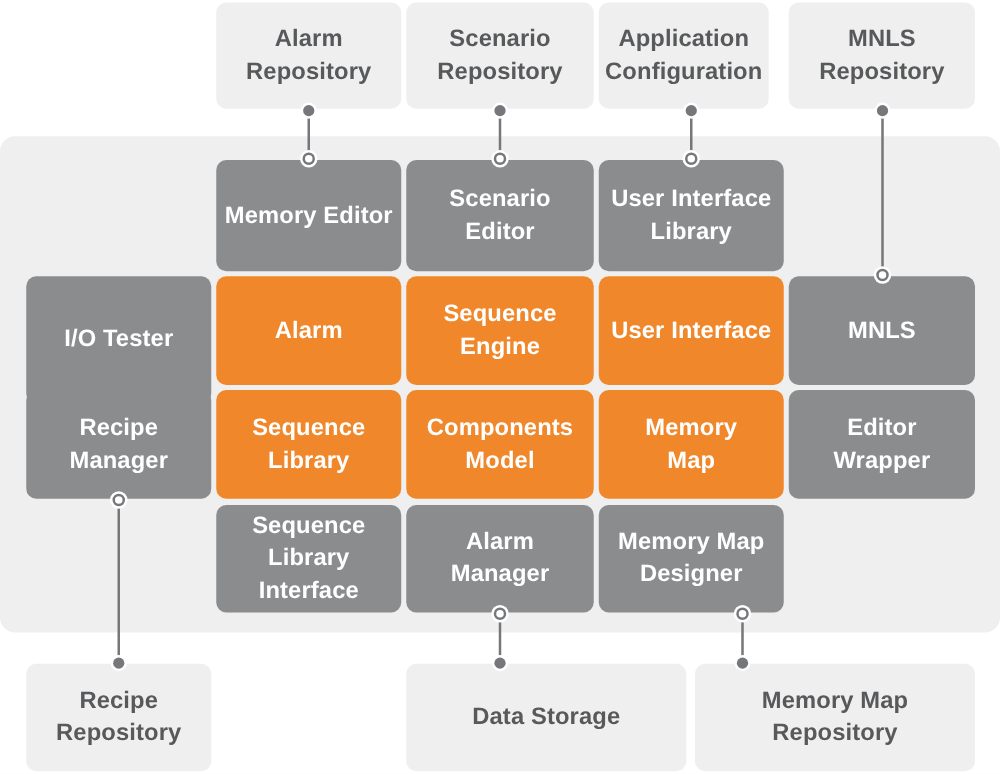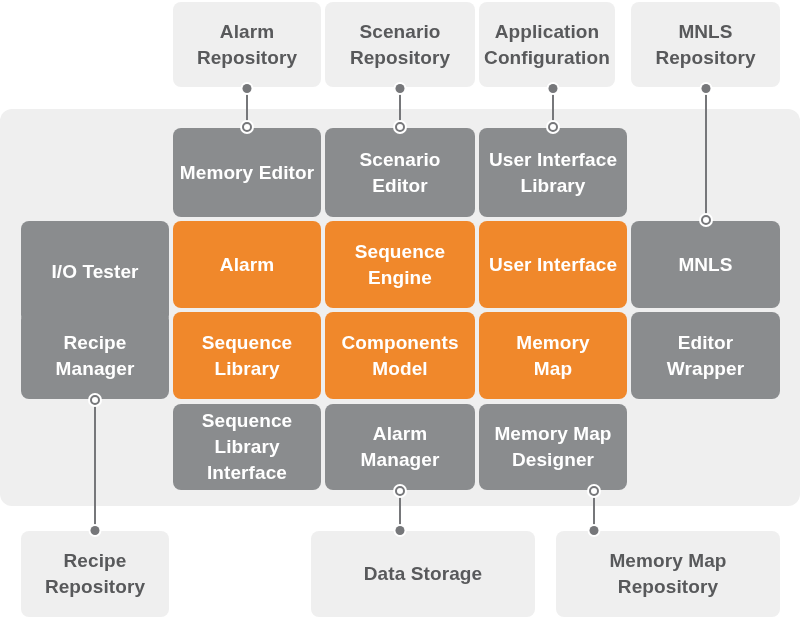--- a/index.html
+++ b/index.html
@@ -165,21 +165,21 @@
   </div>
   <div class="box module" style="left:479px;top:404px;width:148px;height:86px">
     <span class="lbl">Memory Map
 Designer</span>
   </div>
 
   <div class="box repo" style="left:21px;top:531px;width:148px;height:86px">
     <span class="lbl">Recipe
 Repository</span>
   </div>
-  <div class="box repo" style="left:311px;top:531px;width:224px;height:86px">
+  <div class="box repo" style="left:325px;top:531px;width:224px;height:86px">
     <span class="lbl">Data Storage</span>
   </div>
   <div class="box repo" style="left:556px;top:531px;width:224px;height:86px">
     <span class="lbl">Memory Map
 Repository</span>
   </div>
 
   <div class="connector" style="left:247px;top:88px;height:40px">
     <span class="line"></span>
     <span class="dot end-top"></span>

